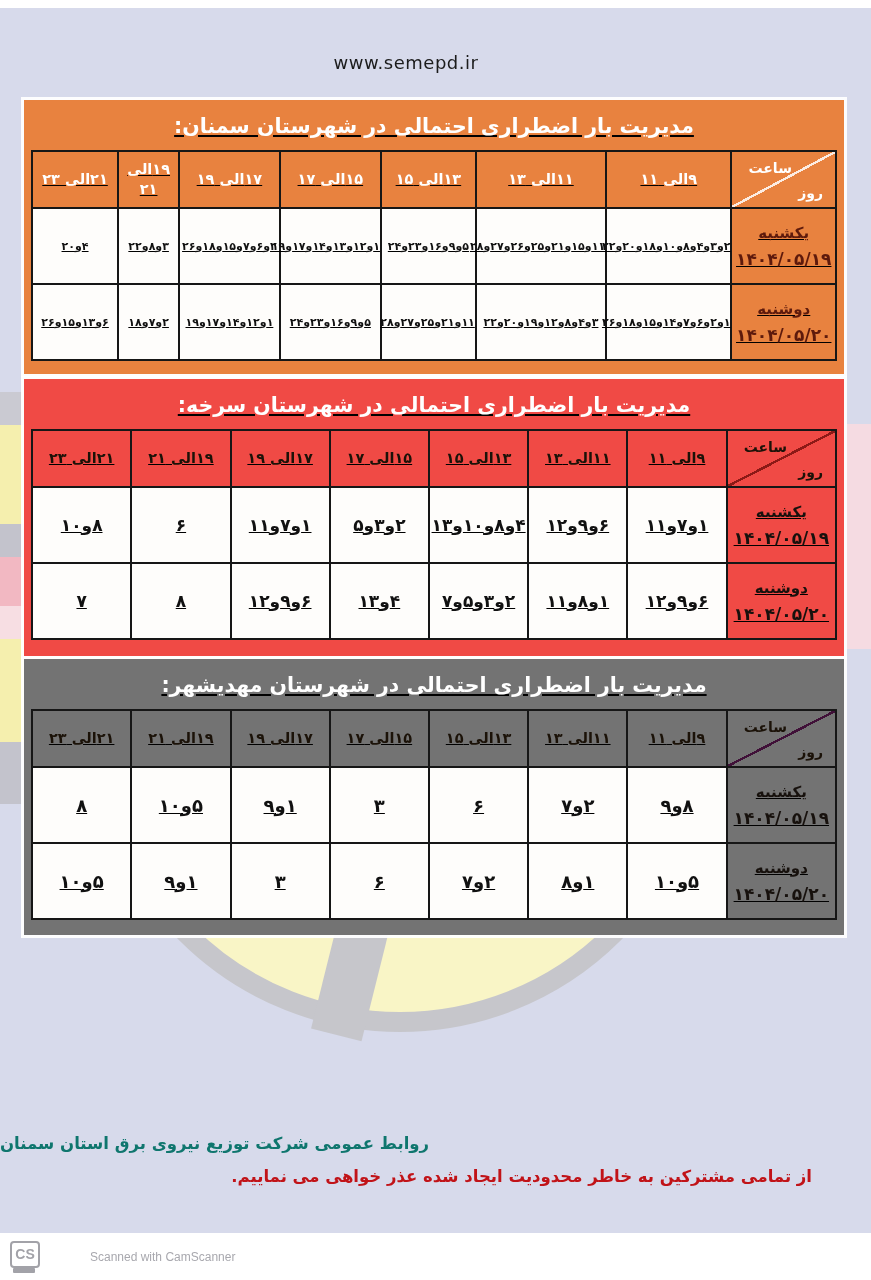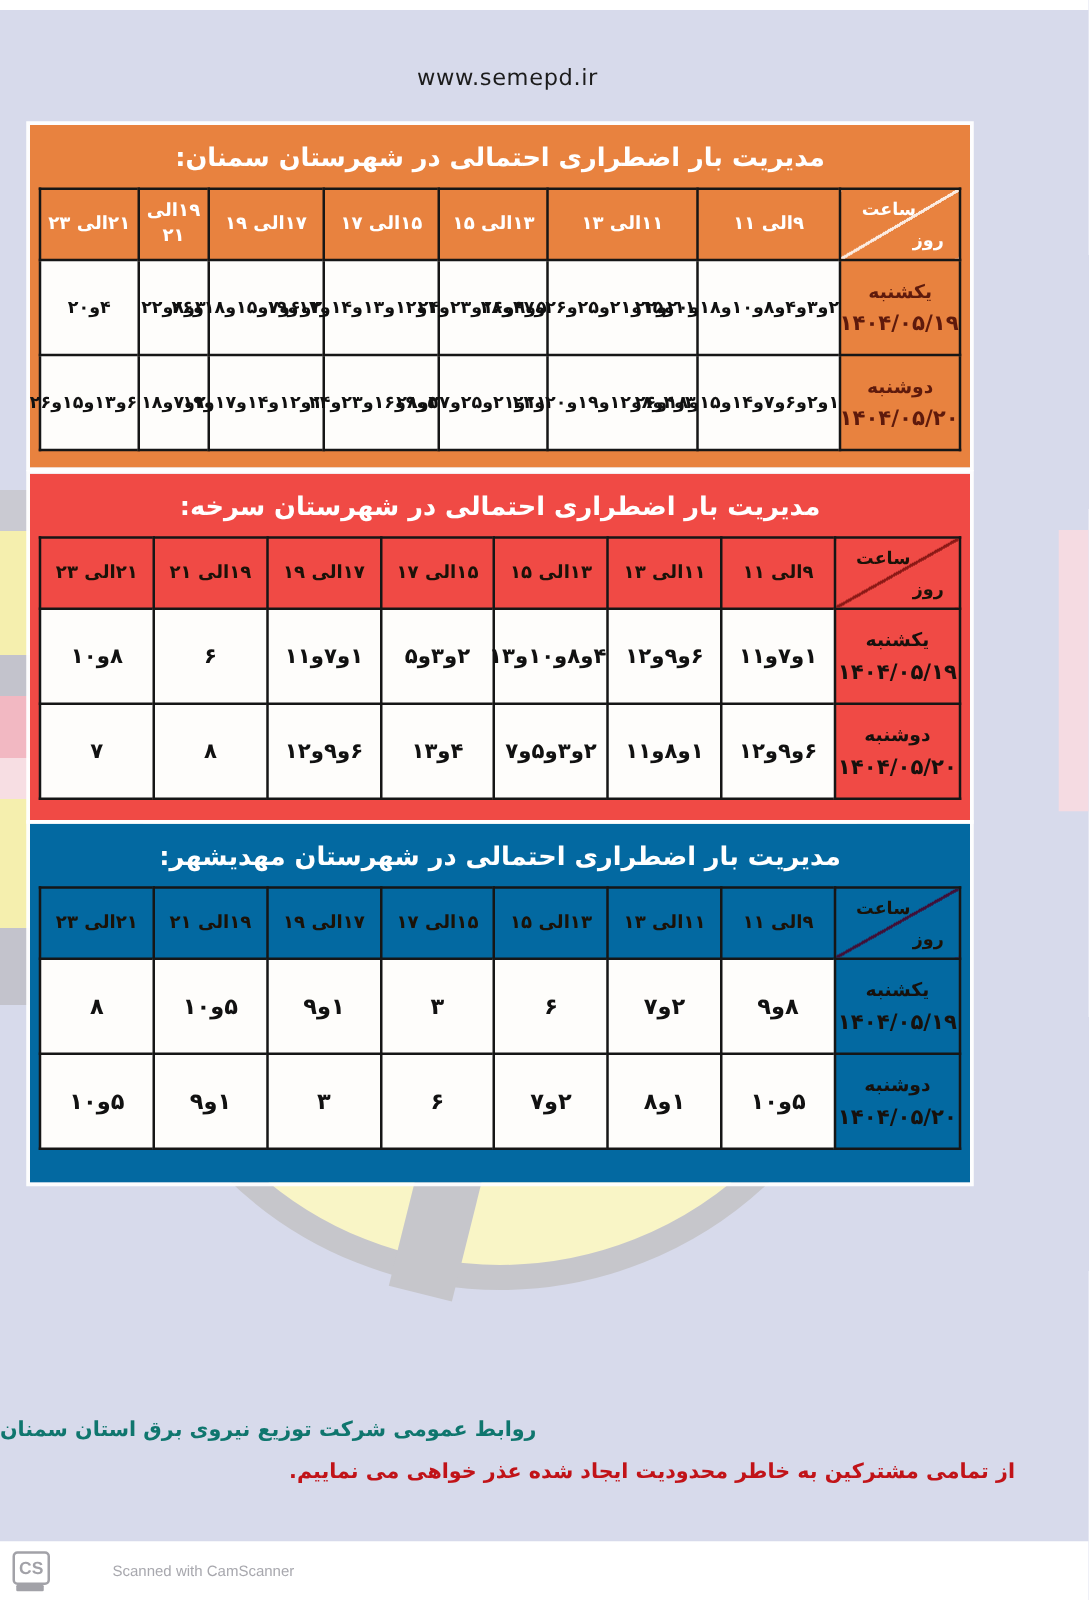--- a/index.html
+++ b/index.html
@@ -16,33 +16,33 @@
   .wm-left{left:0;top:392px;width:24px;height:412px;
     background:linear-gradient(#cacad2 0 8%,#f5efae 8% 32%,#c3c3cc 32% 40%,
       #f2b8c2 40% 52%,#f7dee3 52% 60%,#f5efae 60% 85%,#c3c3cc 85% 100%);}
   .wm-right{right:0;top:424px;width:24px;height:225px;background:#f5dbe2;}
 
   
   .site{position:absolute;top:52px;left:0;width:812px;text-align:center;z-index:2;
     font-size:18px;color:#1c1c1c;font-weight:500;letter-spacing:.5px;}
 
   
-  .tbl{position:absolute;left:24px;width:752px;z-index:2;box-sizing:border-box;
-    padding:2px 7px 13px 7px;outline:3px solid rgba(255,255,255,.95);direction:rtl;}
+  .tbl{position:absolute;left:24px;width:820px;z-index:2;box-sizing:border-box;
+    padding:2px 7px 13px 7px;outline:3px solid rgba(255,255,255,.95);direction:rtl;text-decoration:underline;}
   .t0{top:100px;background:#e8823f;--htx:#ffffff;--diag:rgba(255,255,255,.85);--daytx:#5e1a0c;}
   .t1{top:379px;background:#f04a45;--htx:#1b1208;--diag:#8c1916;--daytx:#17110d;padding-bottom:16px;}
-  .t2{top:659px;background:#0369a1;--htx:#1b1208;--diag:#401038;--daytx:#17110d;padding-bottom:26px;}
+  .t2{top:659px;background:#737373;--htx:#1b1208;--diag:#401038;--daytx:#17110d;padding-bottom:15px;}
   .ttl{height:48px;line-height:48px;text-align:center;color:#ffffff;
     font-size:20.5px;font-weight:bold;}
   table.grid{width:100%;border-collapse:collapse;direction:rtl;table-layout:fixed;}
   table.grid td{border:2px solid #161616;text-align:center;vertical-align:middle;padding:0;}
   tr.hrow td{height:55px;color:var(--htx);font-weight:bold;font-size:14.5px;line-height:1.35;}
   tr.drow td{height:74px;}
   td.vc{background:#fefdfb;color:#111111;font-weight:bold;}
-  .t0 td.vc{font-size:14px;}
+  .t0 td.vc{font-size:11px;}
   .t1 td.vc{font-size:17px;margin-left:33px;}
   .t2 td.vc{font-size:18px;}
   td.day{color:var(--daytx);font-weight:bold;font-size:15px;border-radius:18px;}
   td.day .dd{margin-top:7px;font-size:17px;}
   td.corner{position:relative;
     background-image:linear-gradient(to bottom right,
       transparent calc(50% - 1.2px),var(--diag) calc(50% - 1.2px),
       var(--diag) calc(50% + 1.2px),transparent calc(50% + 1.2px));}
   td.corner .c-h{position:absolute;top:7px;left:16px;font-size:14px;font-weight:bold;color:var(--htx);}
   td.corner .c-d{position:absolute;bottom:4px;right:12px;font-size:14px;font-weight:bold;color:var(--htx);}

